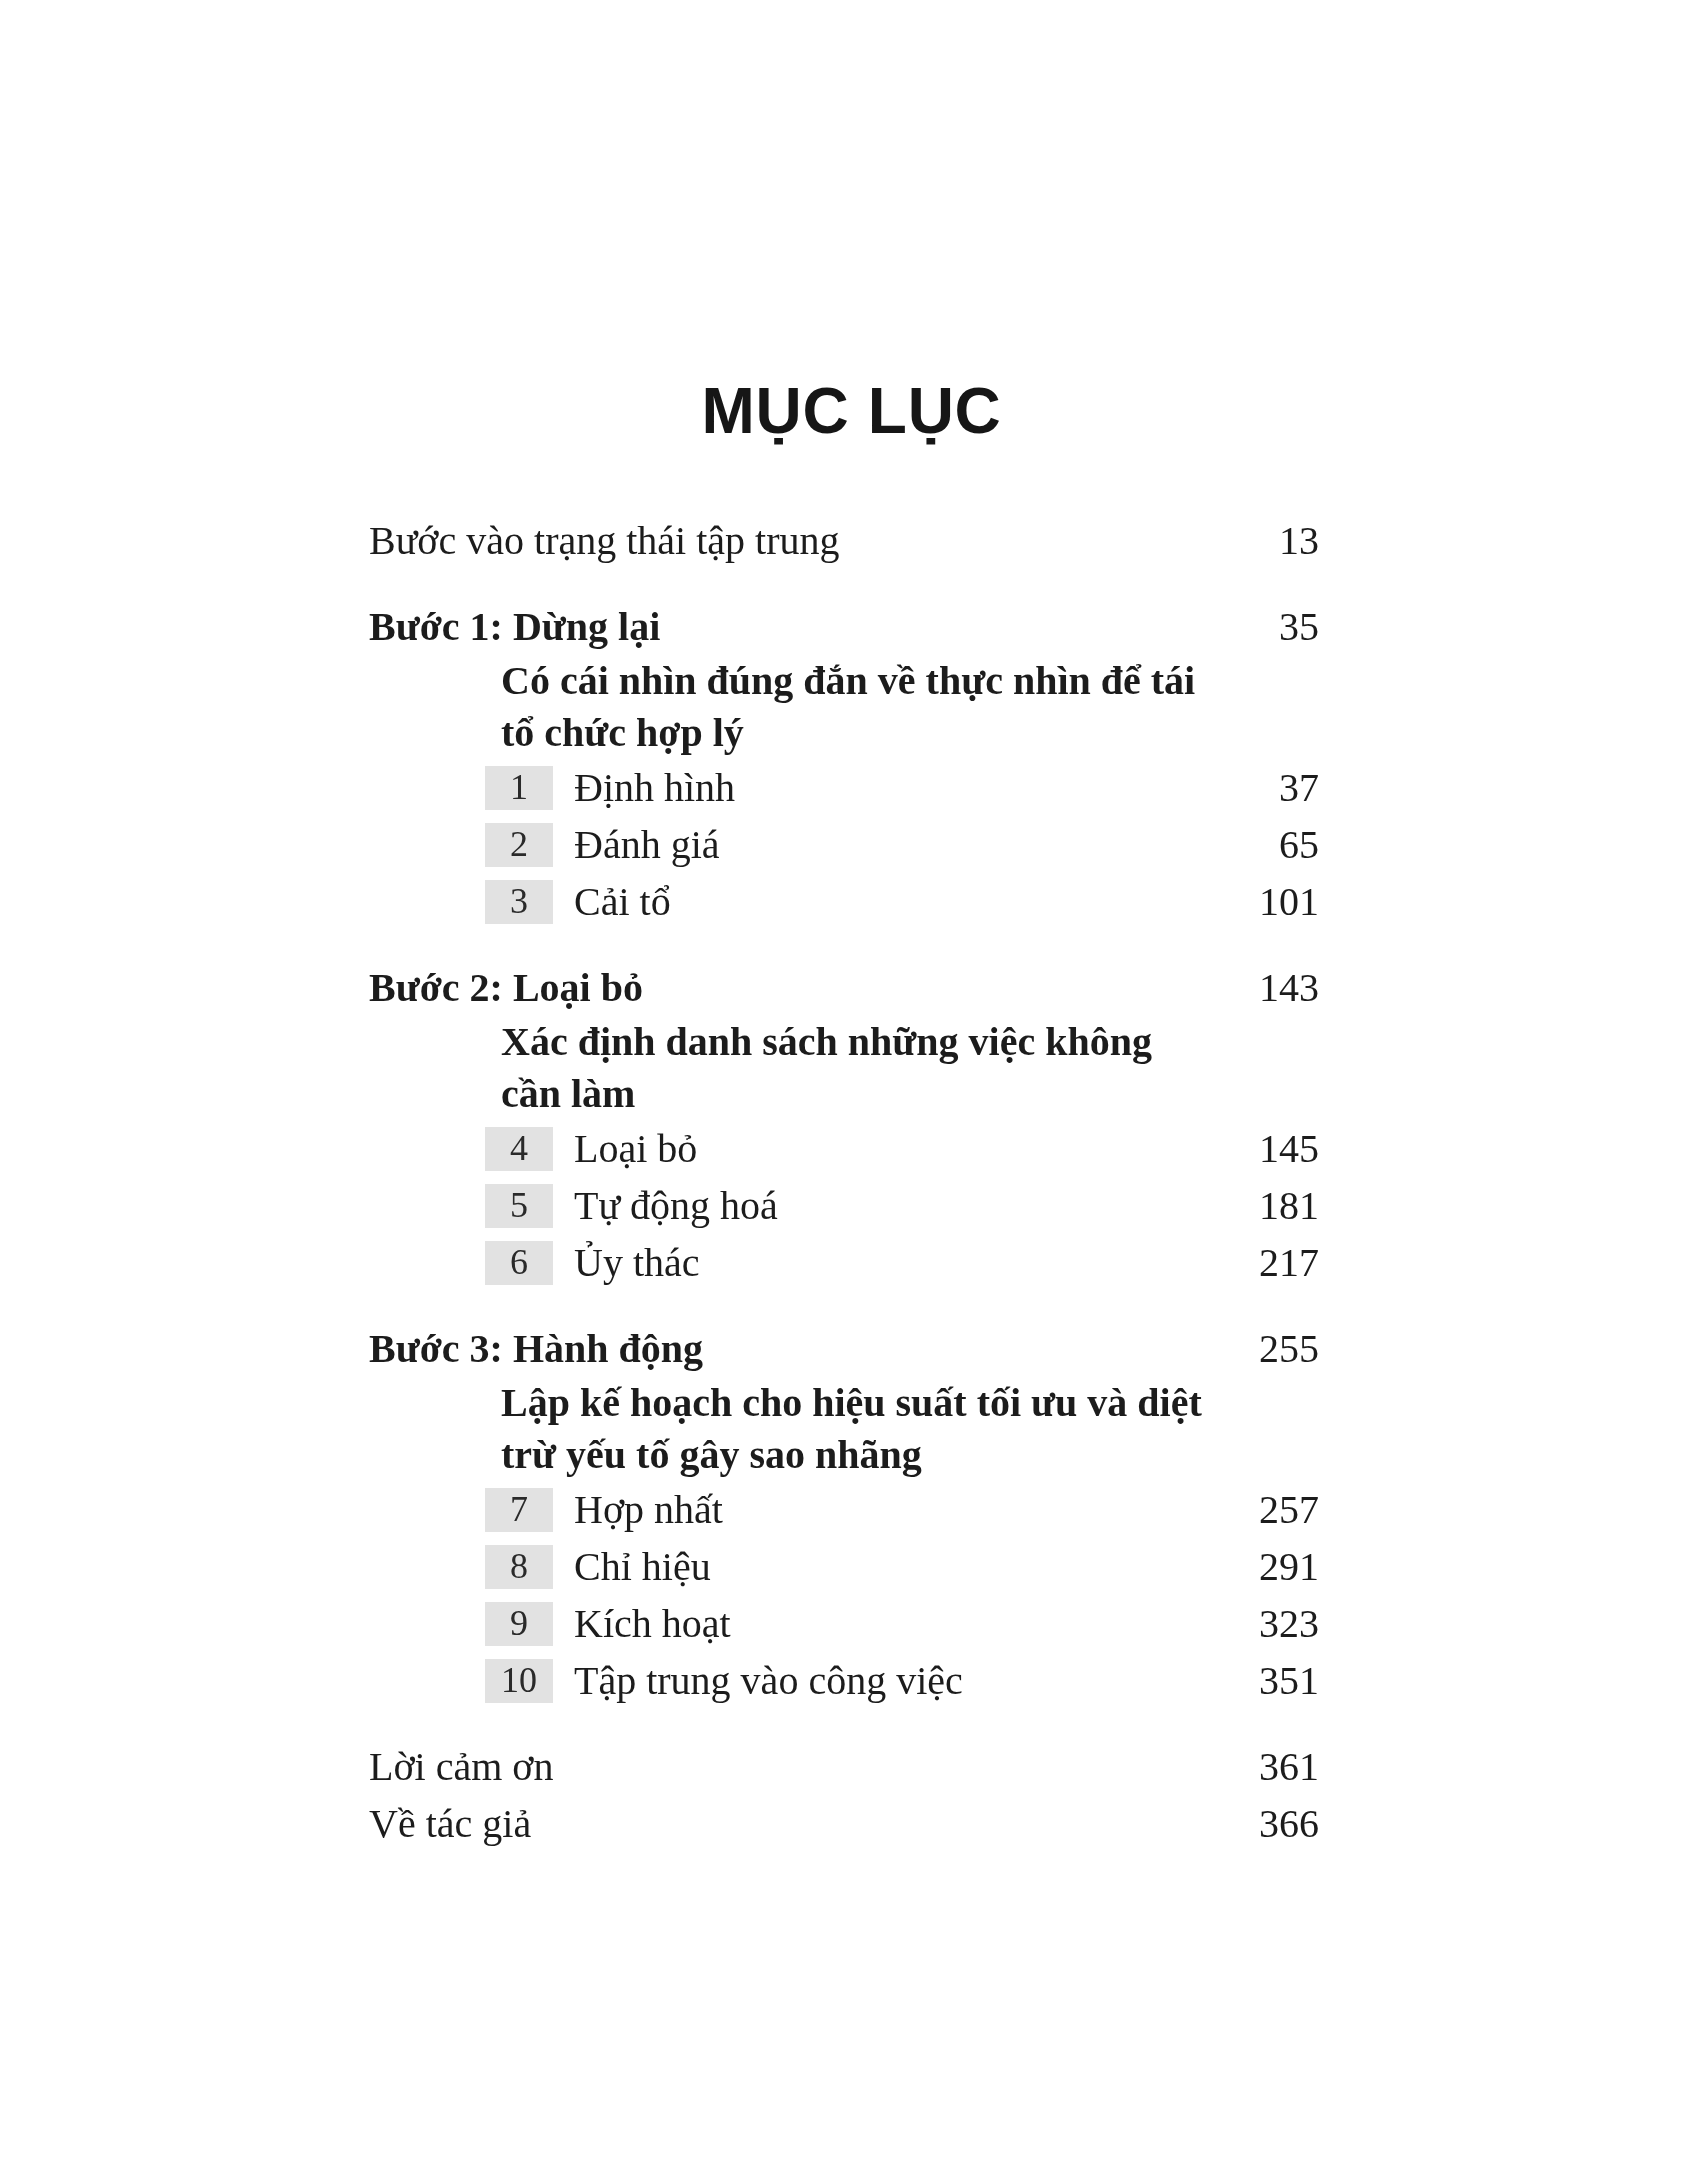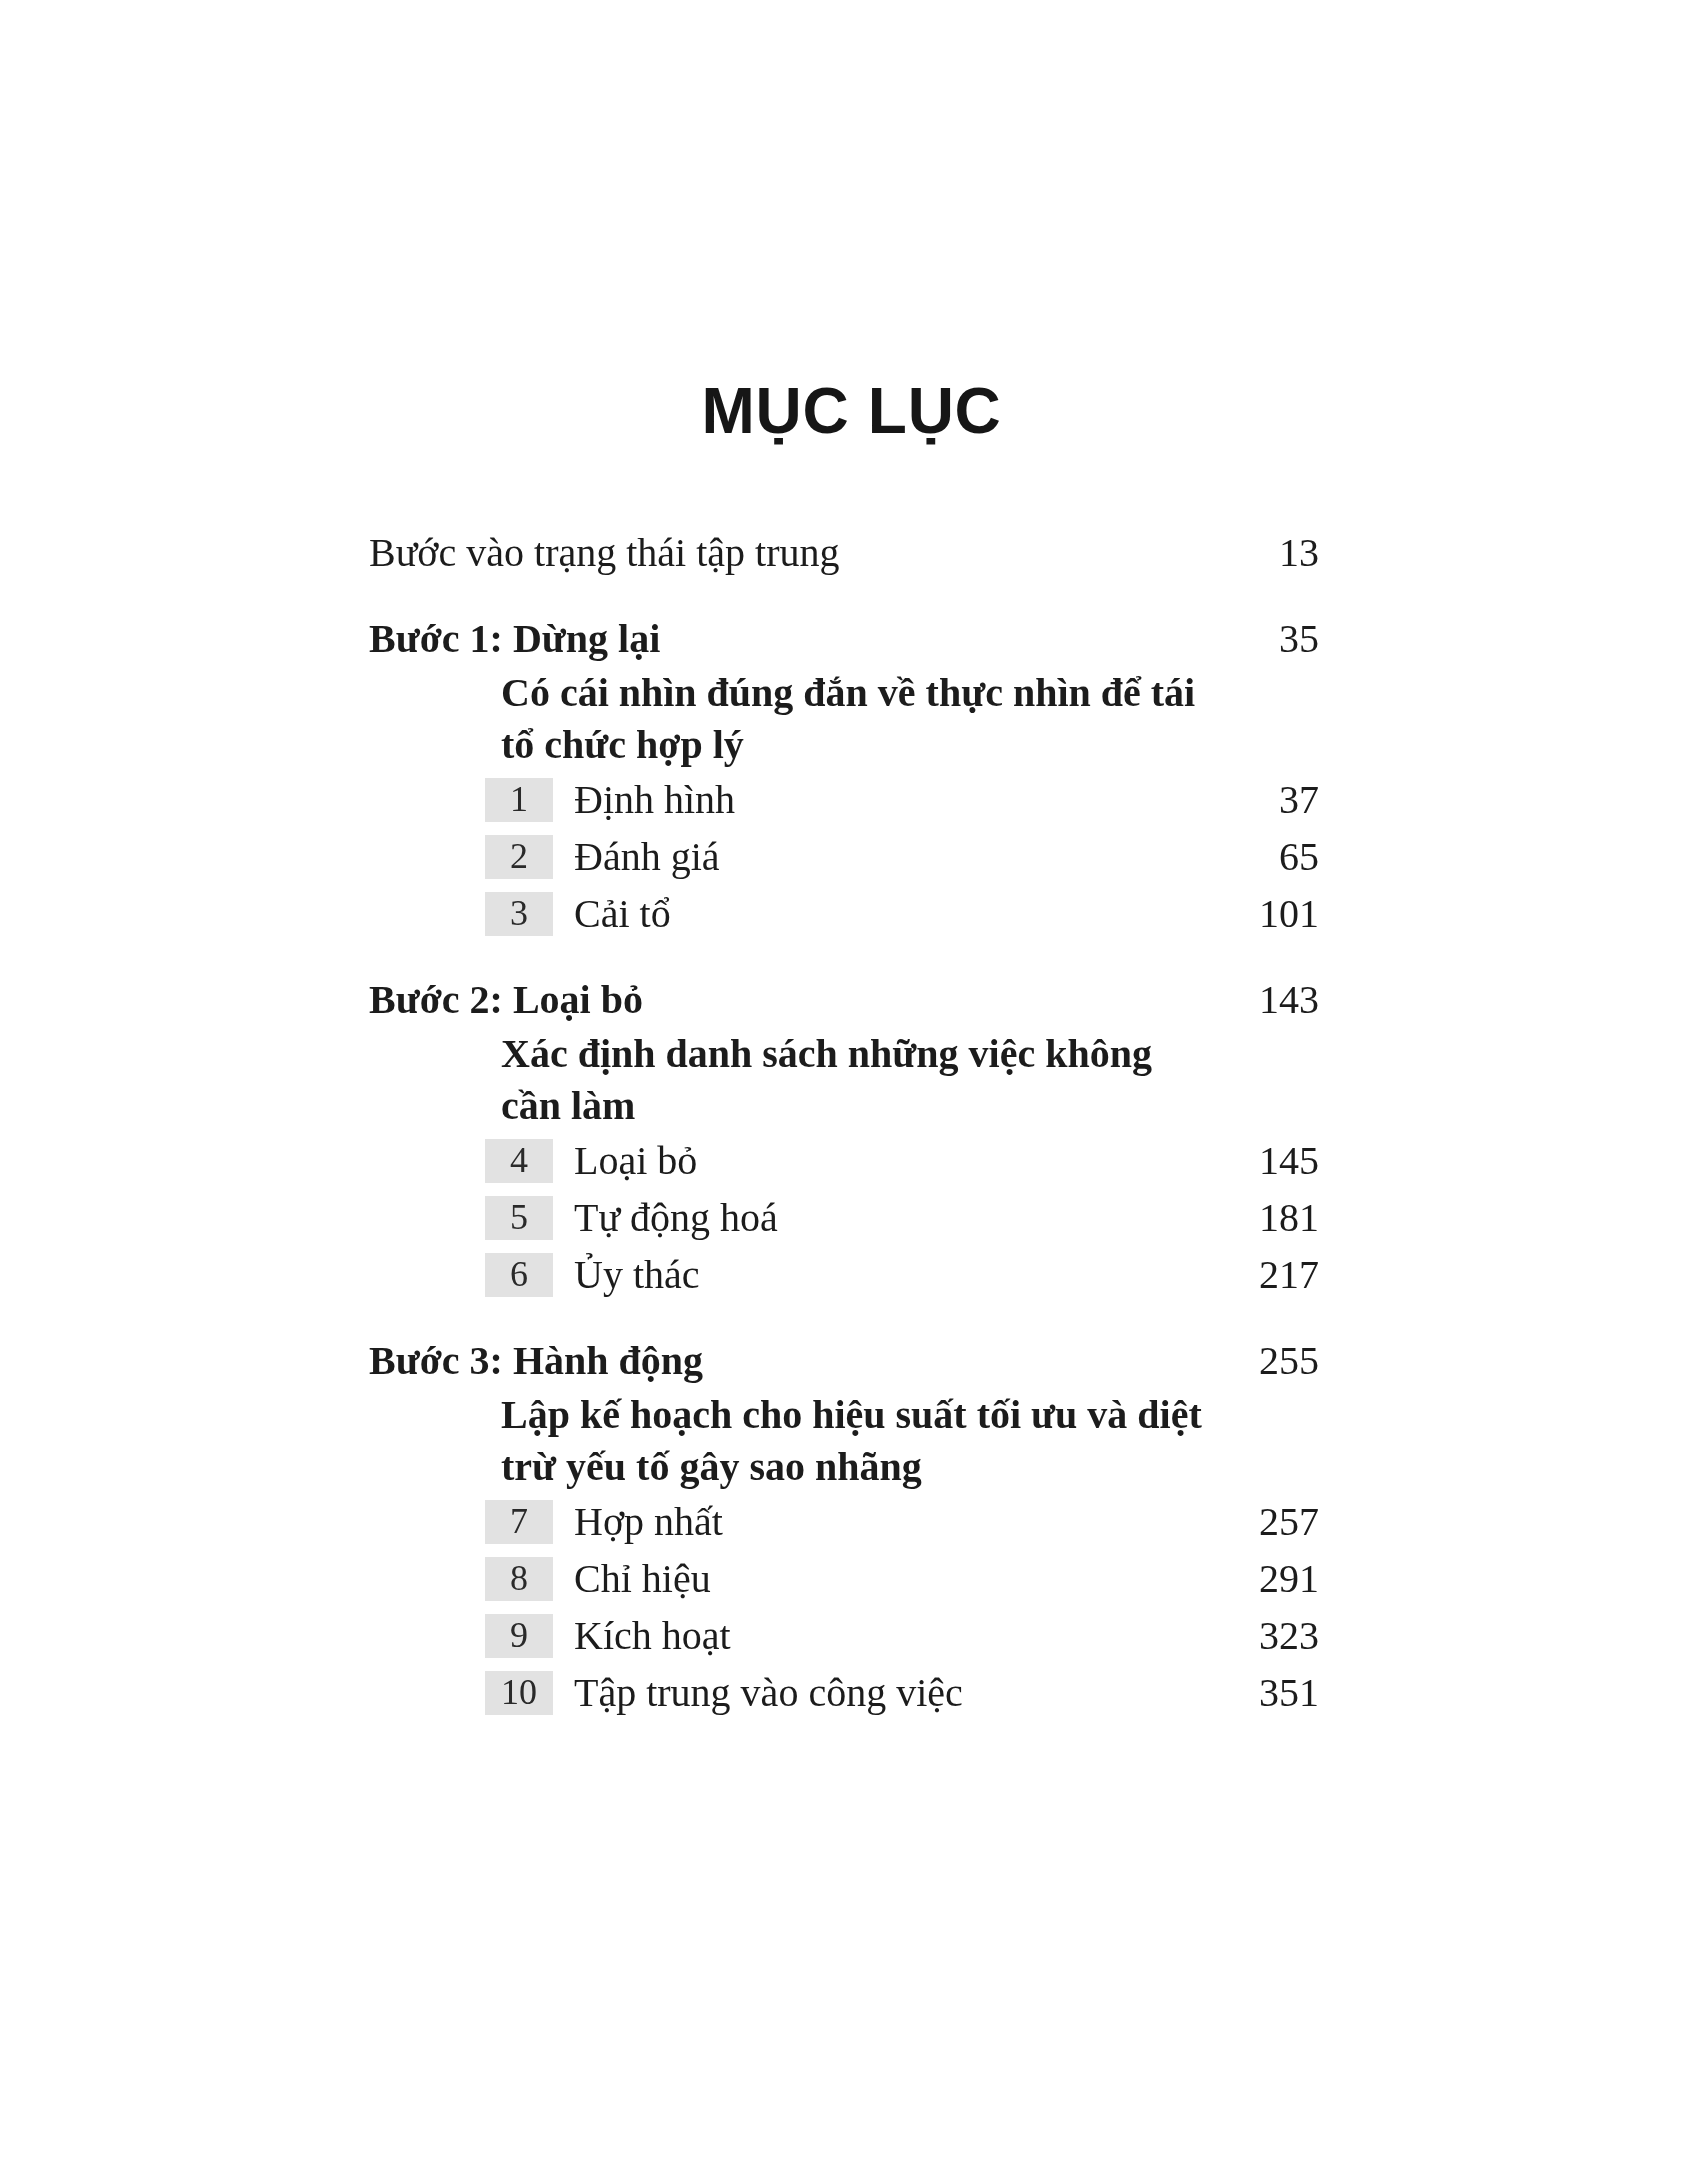--- a/index.html
+++ b/index.html
@@ -25,21 +25,21 @@
     width: 100%;
     text-align: center;
     font-family: "Liberation Sans", "DejaVu Sans", sans-serif;
     font-weight: 700;
     font-size: 64px;
     letter-spacing: 0.7px;
     color: #161616;
   }
   .toc {
     position: absolute;
-    top: 524px;
+    top: 512px;
     left: 369px;
     width: 950px;
     font-size: 40px;
   }
   .row {
     display: flex;
     justify-content: space-between;
     align-items: baseline;
     line-height: 57px;
   }
@@ -162,16 +162,26 @@
         <span class="chap-label">Kích hoạt</span>
         <span class="page-num">323</span>
       </div>
       <div class="chapter-row">
         <span class="chap-num">10</span>
         <span class="chap-label">Tập trung vào công việc</span>
         <span class="page-num">351</span>
       </div>
     </div>
 
+    <div class="outro">
+      <div class="row">
+        <span>Lời cảm ơn</span>
+        <span class="page-num">361</span>
+      </div>
+      <div class="row">
+        <span>Về tác giả</span>
+        <span class="page-num">366</span>
+      </div>
+    </div>
 
   </div>
 </div>
 
 
 </body></html>

